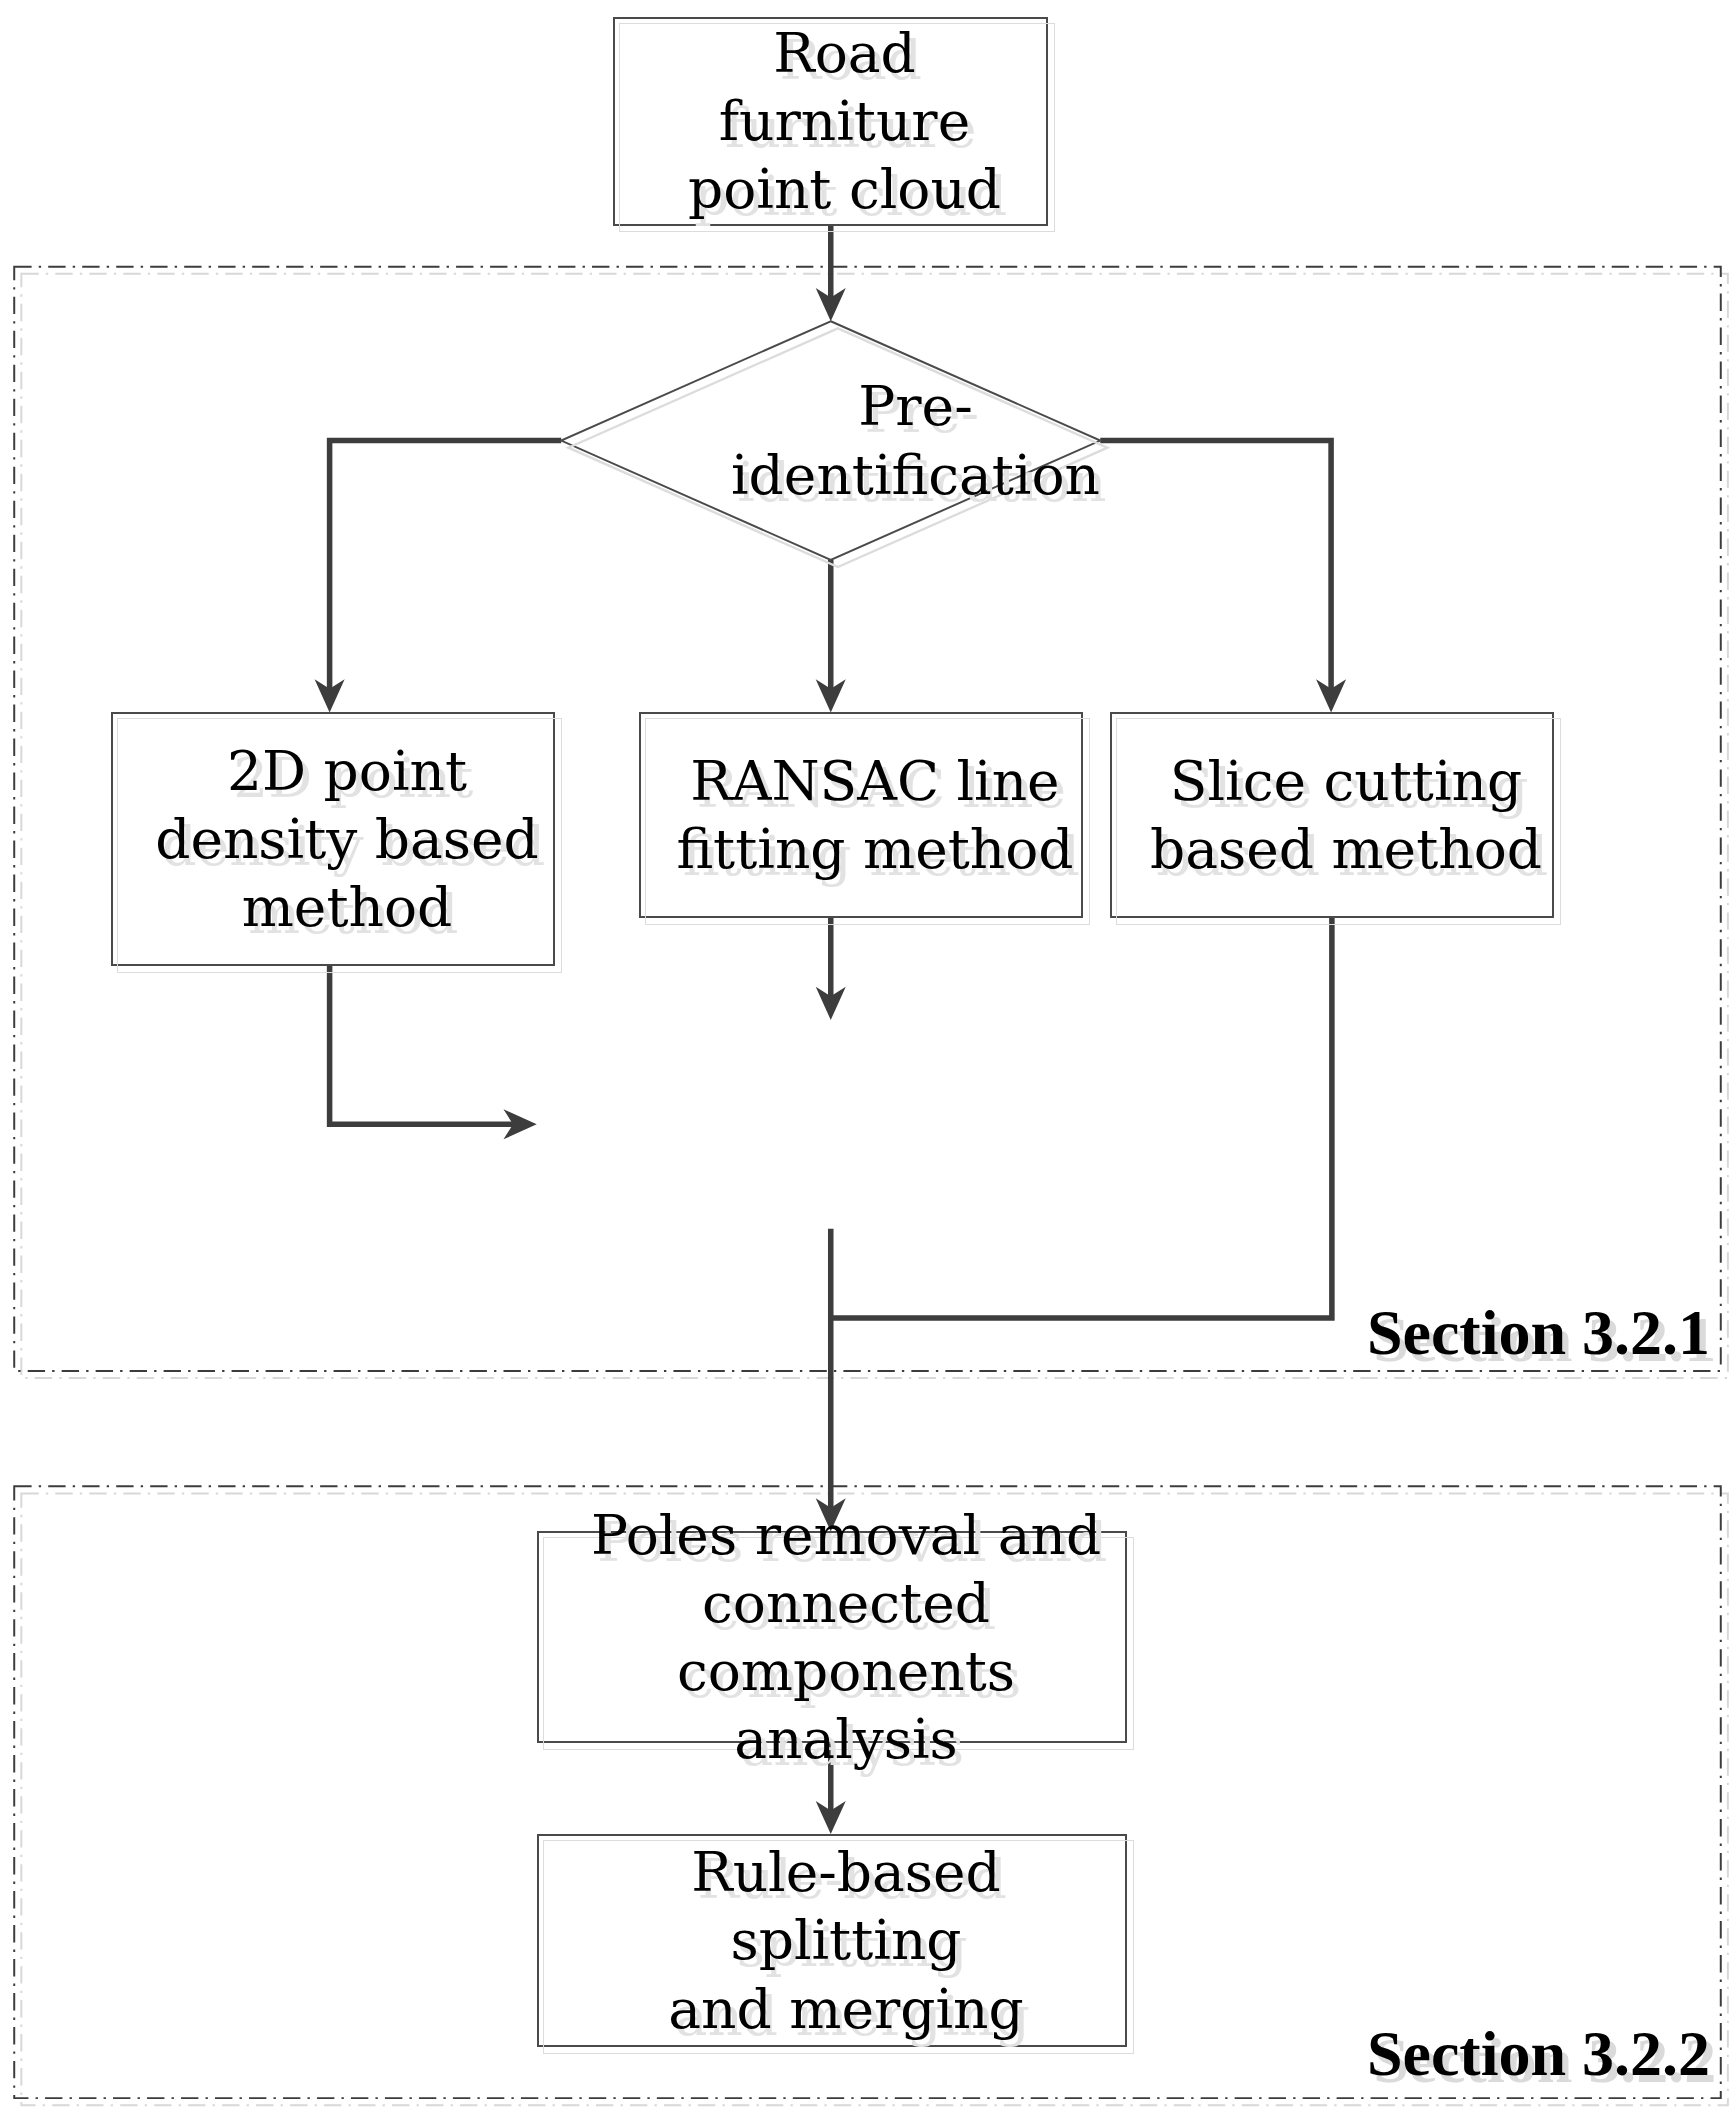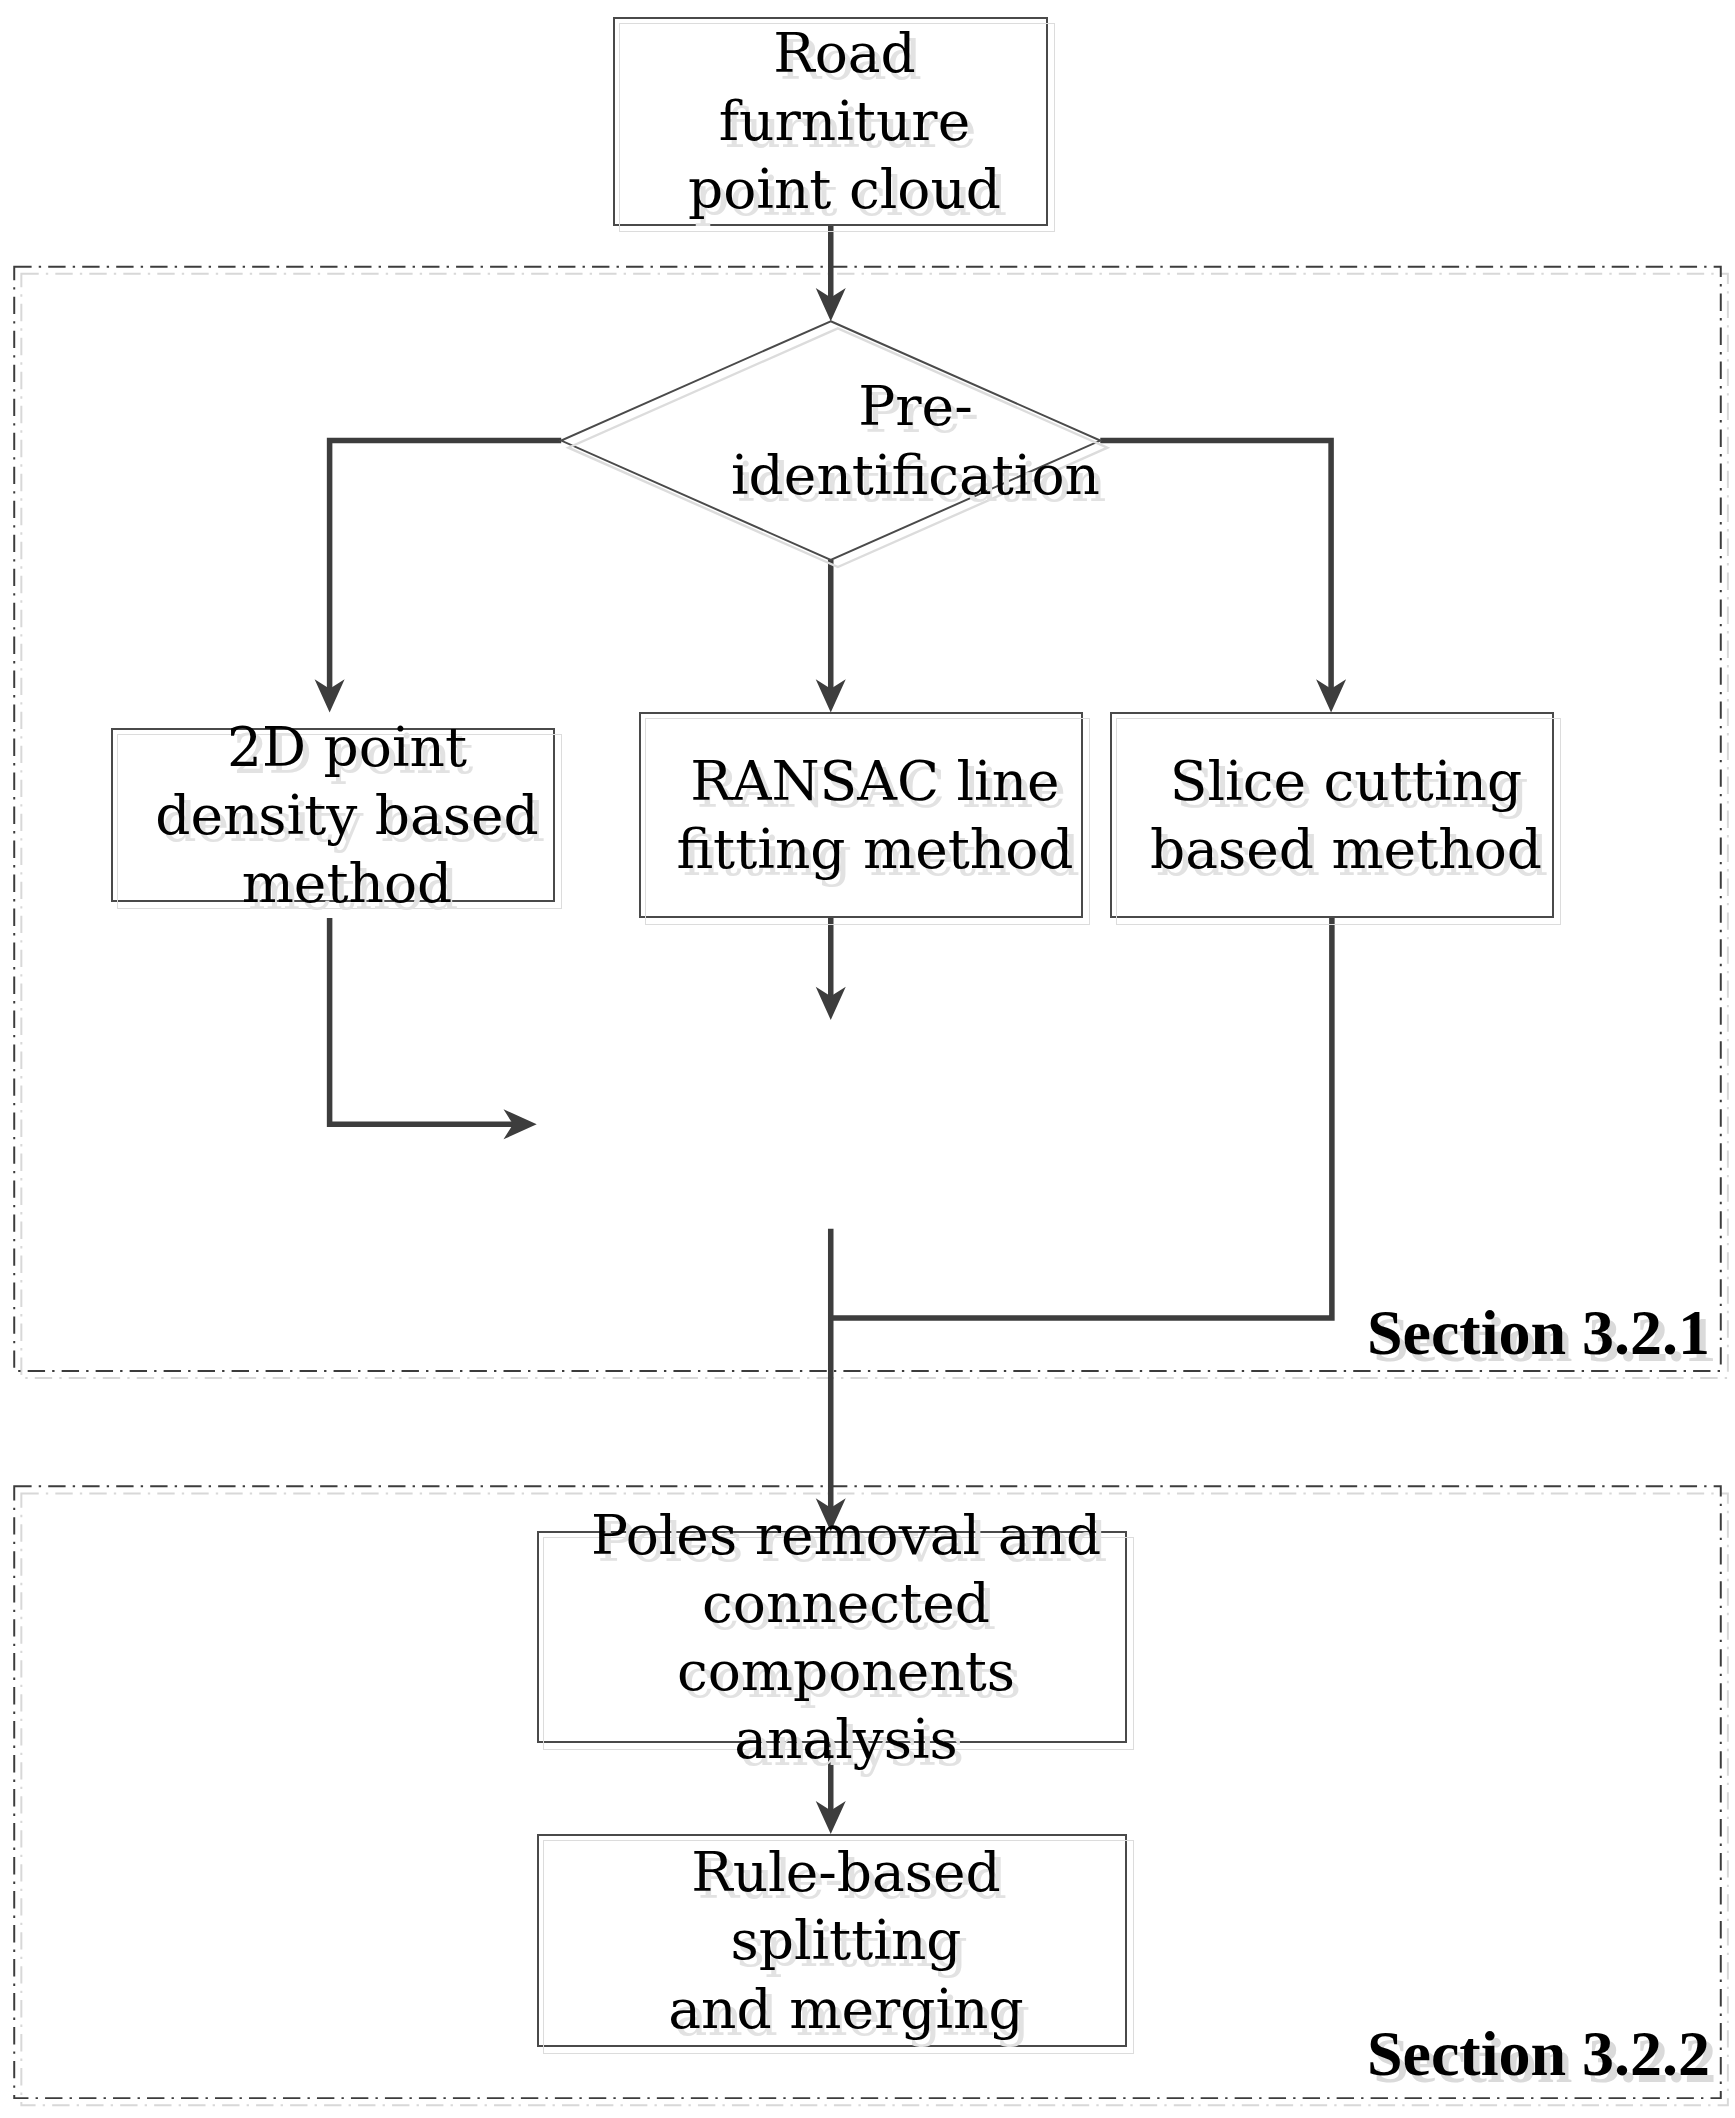--- a/index.html
+++ b/index.html
@@ -90,21 +90,21 @@
     <div class="ghost"></div>
     <div class="lbl">Road furniture
 point cloud</div>
   </div>
 
   <div class="diamond-label">
     <div class="lbl">Pre-
 identification</div>
   </div>
 
-  <div class="node" style="left:111px;top:712px;width:444px;height:174px;margin-top:16px;">
+  <div class="node" style="left:111px;top:712px;width:444px;height:254px;">
     <div class="ghost"></div>
     <div class="lbl">2D point
 density based
 method</div>
   </div>
 
   <div class="node" style="left:639px;top:712px;width:444px;height:206px;justify-content:center;">
     <div class="ghost"></div>
     <div class="lbl">RANSAC line
 fitting method</div>

